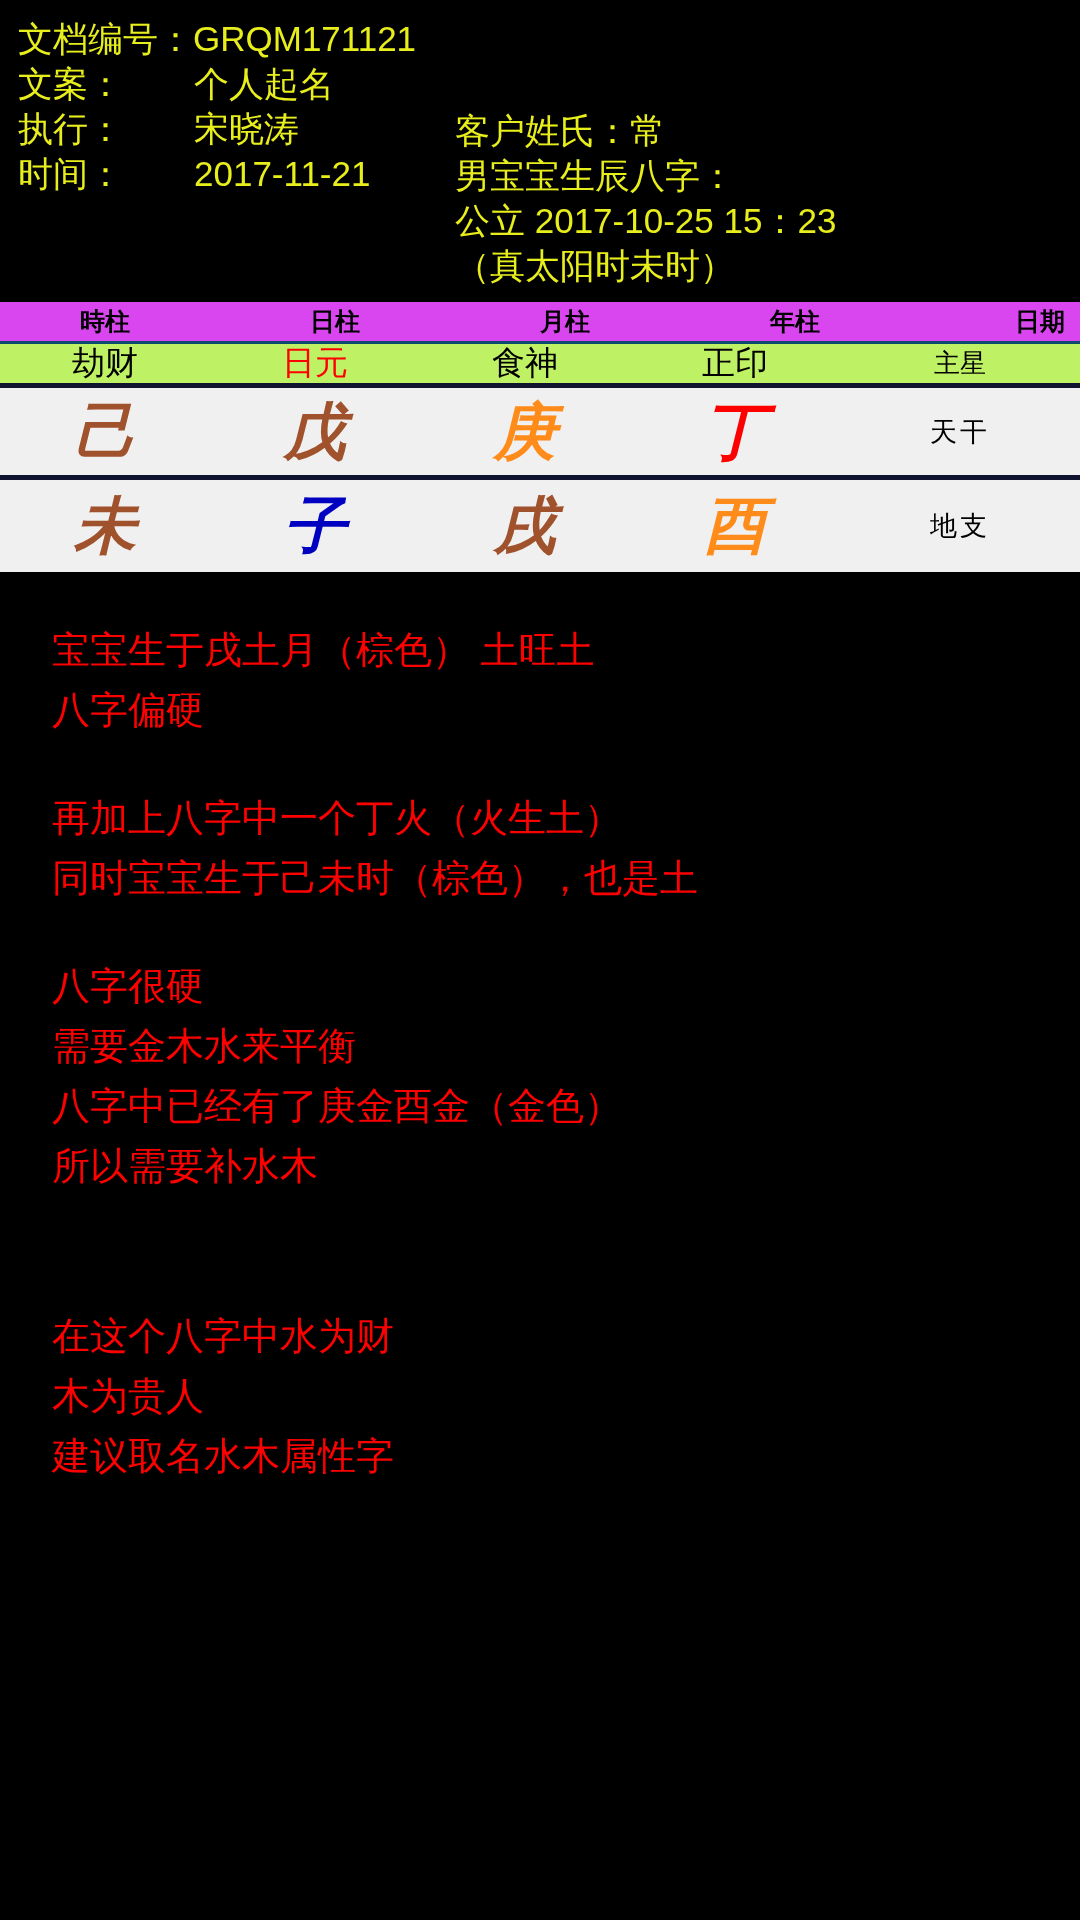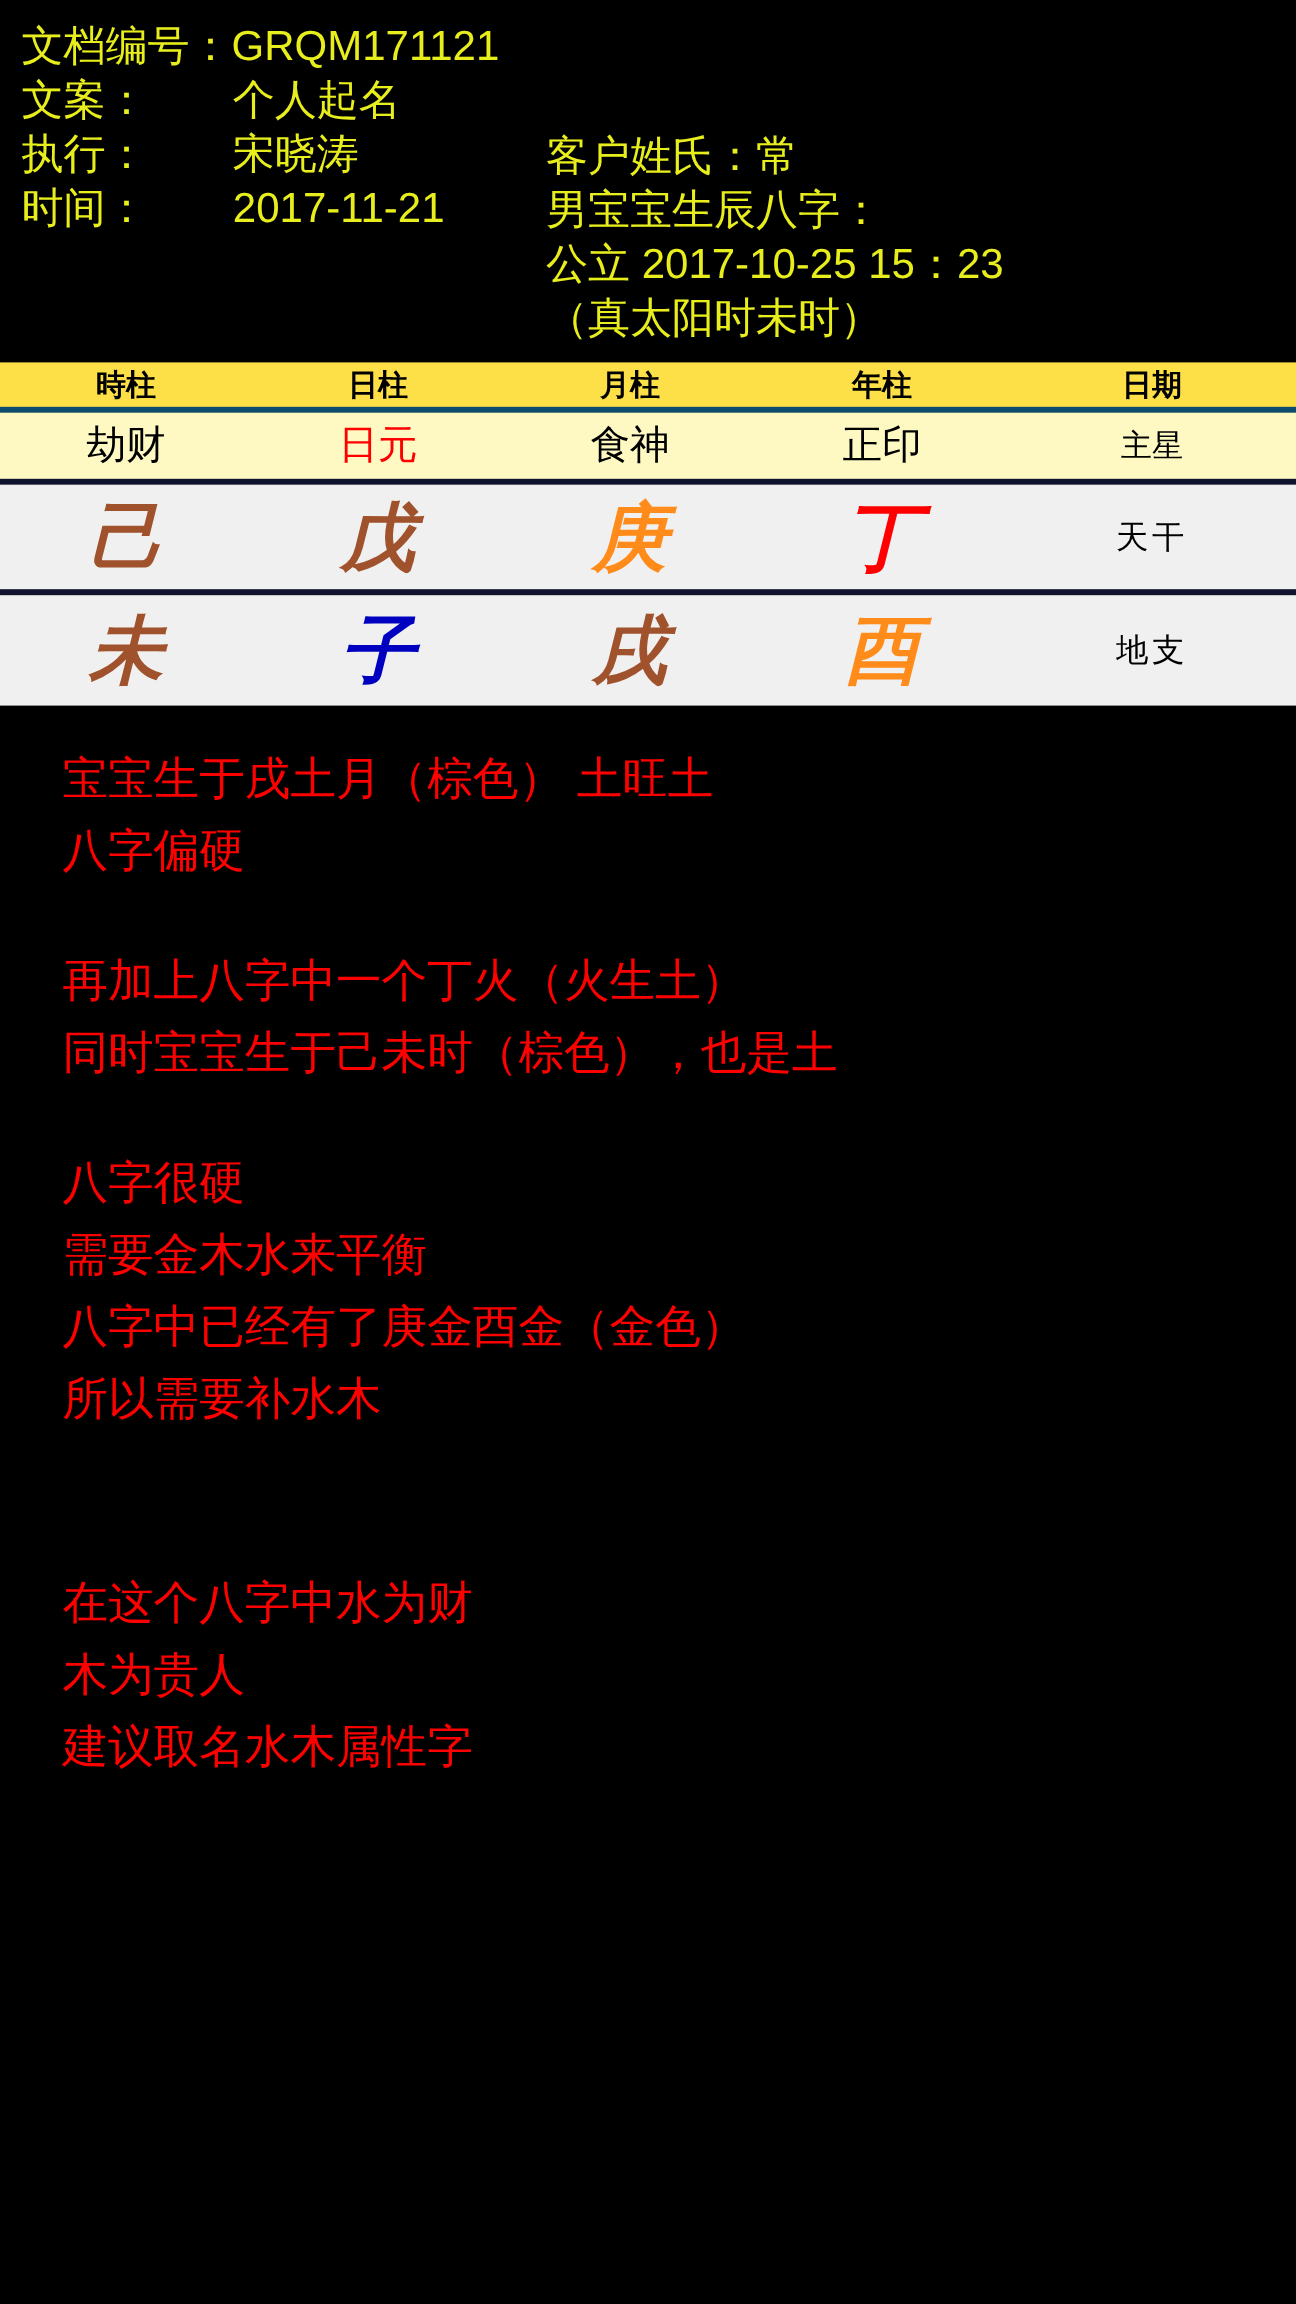--- a/index.html
+++ b/index.html
@@ -68,27 +68,28 @@
     top: 302px;
     width: 1080px;
     border-collapse: collapse;
   }
   .row {
     display: flex;
     width: 1080px;
     box-sizing: border-box;
   }
   .row.head {
-    background: #fde047;
+    background: #d946ef;
     height: 42px;
-    border-bottom: 5px solid #0c4a6e;
+    border-bottom: 3px solid #0c4a6e;
+    gap: 20px;
   }
   .row.stars {
-    background: #fef9c3;
-    height: 60px;
+    background: #bef264;
+    height: 44px;
     border-bottom: 5px solid #10142e;
   }
   .row.heaven {
     background: #f0f0f0;
     height: 92px;
     border-bottom: 5px solid #10142e;
   }
   .row.earth {
     background: #f0f0f0;
     height: 92px;

